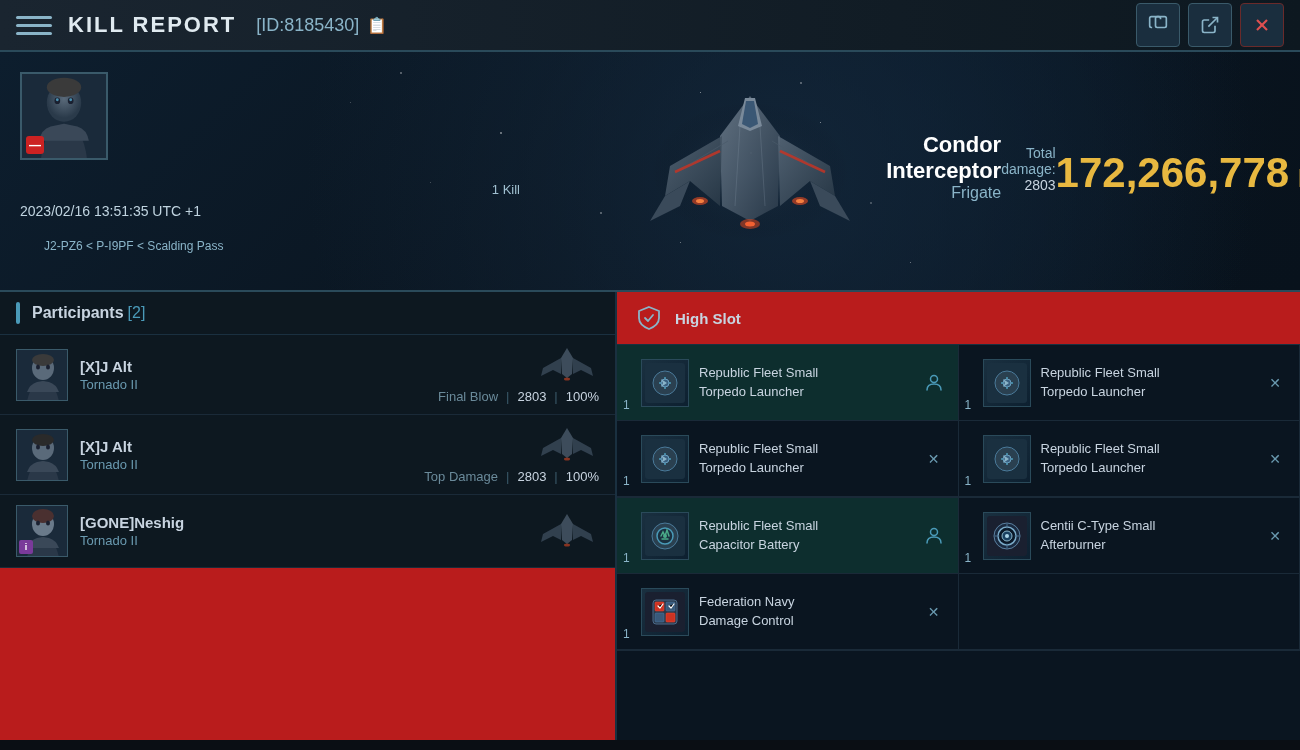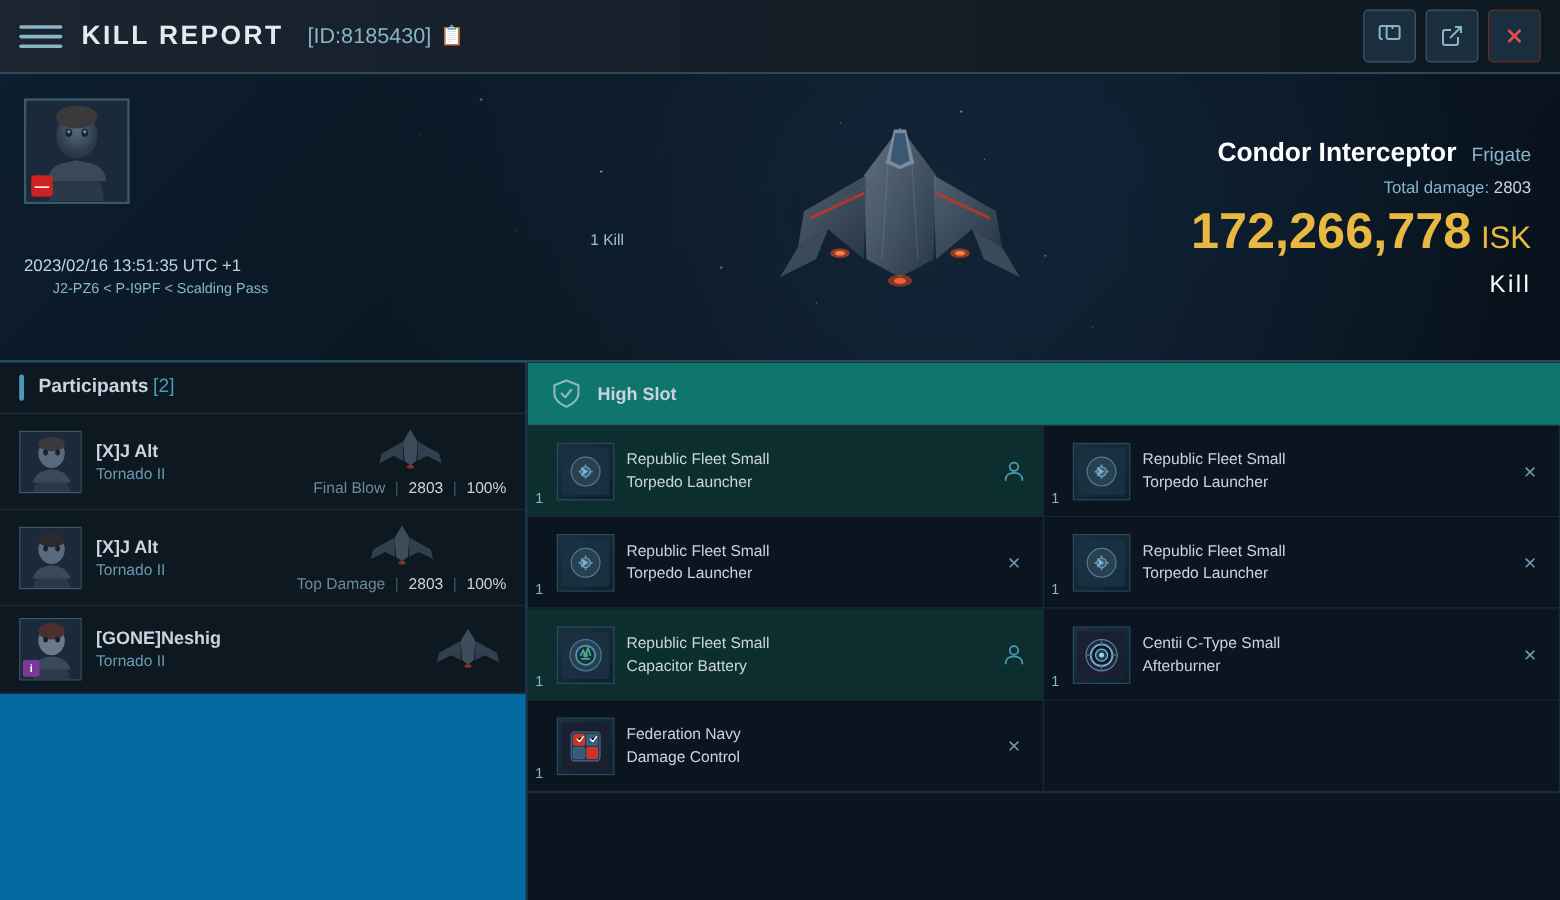--- a/index.html
+++ b/index.html
@@ -11,21 +11,21 @@
       color: #c8d4e0;
       overflow: hidden;
     }
 
     
     .header {
       display: flex;
       align-items: center;
       background: linear-gradient(90deg, #1a2530 0%, #0d1820 100%);
       border-bottom: 2px solid #2a4a5a;
-      height: 62px;
+      height: 52px;
       padding: 0 16px;
       position: relative;
     }
     .header-menu-icon {
       width: 36px;
       height: 36px;
       display: flex;
       flex-direction: column;
       justify-content: center;
       gap: 5px;
@@ -158,41 +158,41 @@
     }
     .hero-kills {
       font-size: 13px;
       color: #a0c0d0;
       margin-bottom: 6px;
       text-align: right;
     }
     .hero-date {
       font-size: 14px;
       color: #c0d4e0;
-      margin-bottom: 4px;
+      margin-bottom: 20px;
     }
     .hero-location {
       font-size: 12px;
       color: #8ab4c8;
       margin-left: 24px;
     }
 
     .hero-ship {
       flex: 1;
       display: flex;
       align-items: center;
       justify-content: center;
       z-index: 2;
     }
 
     .hero-right {
       width: 340px;
       display: flex;
-      flex-direction: column;
-      align-items: flex-end;
+      flex-direction: row;
+      align-items: center;
       justify-content: center;
       padding: 20px 24px;
       z-index: 2;
     }
     .ship-class {
       text-align: right;
       margin-bottom: 8px;
     }
     .ship-name-text {
       font-size: 22px;
@@ -237,23 +237,23 @@
     }
 
     
     .main-content {
       display: flex;
       height: calc(750px - 62px - 240px);
     }
 
     
     .participants-panel {
-      width: 440px;
+      width: 617px;
       flex-shrink: 0;
-      background: #0369a1;
+      background: #b91c1c;
       border-right: 2px solid #1a3040;
       overflow-y: auto;
     }
     .section-header {
       display: flex;
       align-items: center;
       padding: 10px 16px;
       background: #0d1820;
       border-bottom: 1px solid #1a3040;
     }
@@ -314,21 +314,21 @@
       font-weight: 600;
     }
     .participant-ship {
       font-size: 13px;
       color: #6a9ab0;
       margin-top: 2px;
     }
     .participant-right {
       display: flex;
       flex-direction: column;
-      align-items: center;
+      align-items: flex-end;
       gap: 4px;
     }
     .participant-ship-icon {
       width: 64px;
       height: 40px;
       opacity: 0.8;
     }
     .participant-stats {
       display: flex;
       align-items: center;
@@ -348,21 +348,21 @@
       display: flex;
       flex-direction: column;
     }
     .slot-section {
       border-bottom: 1px solid #1a2a38;
     }
     .slot-header {
       display: flex;
       align-items: center;
       padding: 10px 16px;
-      background: #0f766e;
+      background: #b91c1c;
       border-bottom: 1px solid #1a3040;
       text-align: right;
     }
     .slot-icon {
       width: 32px;
       height: 32px;
       margin-right: 10px;
       display: flex;
       align-items: center;
       justify-content: center;

